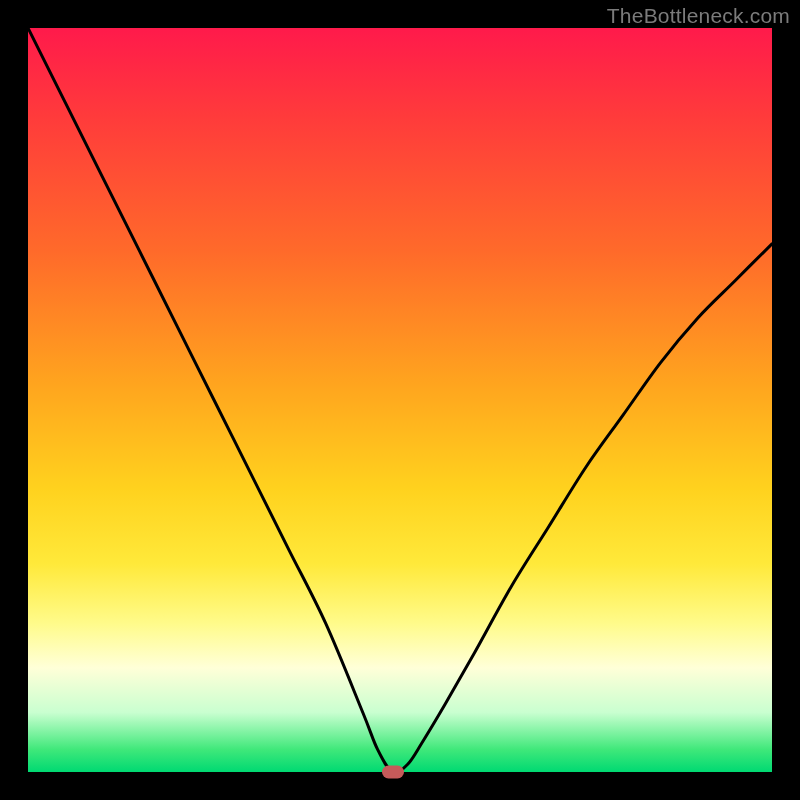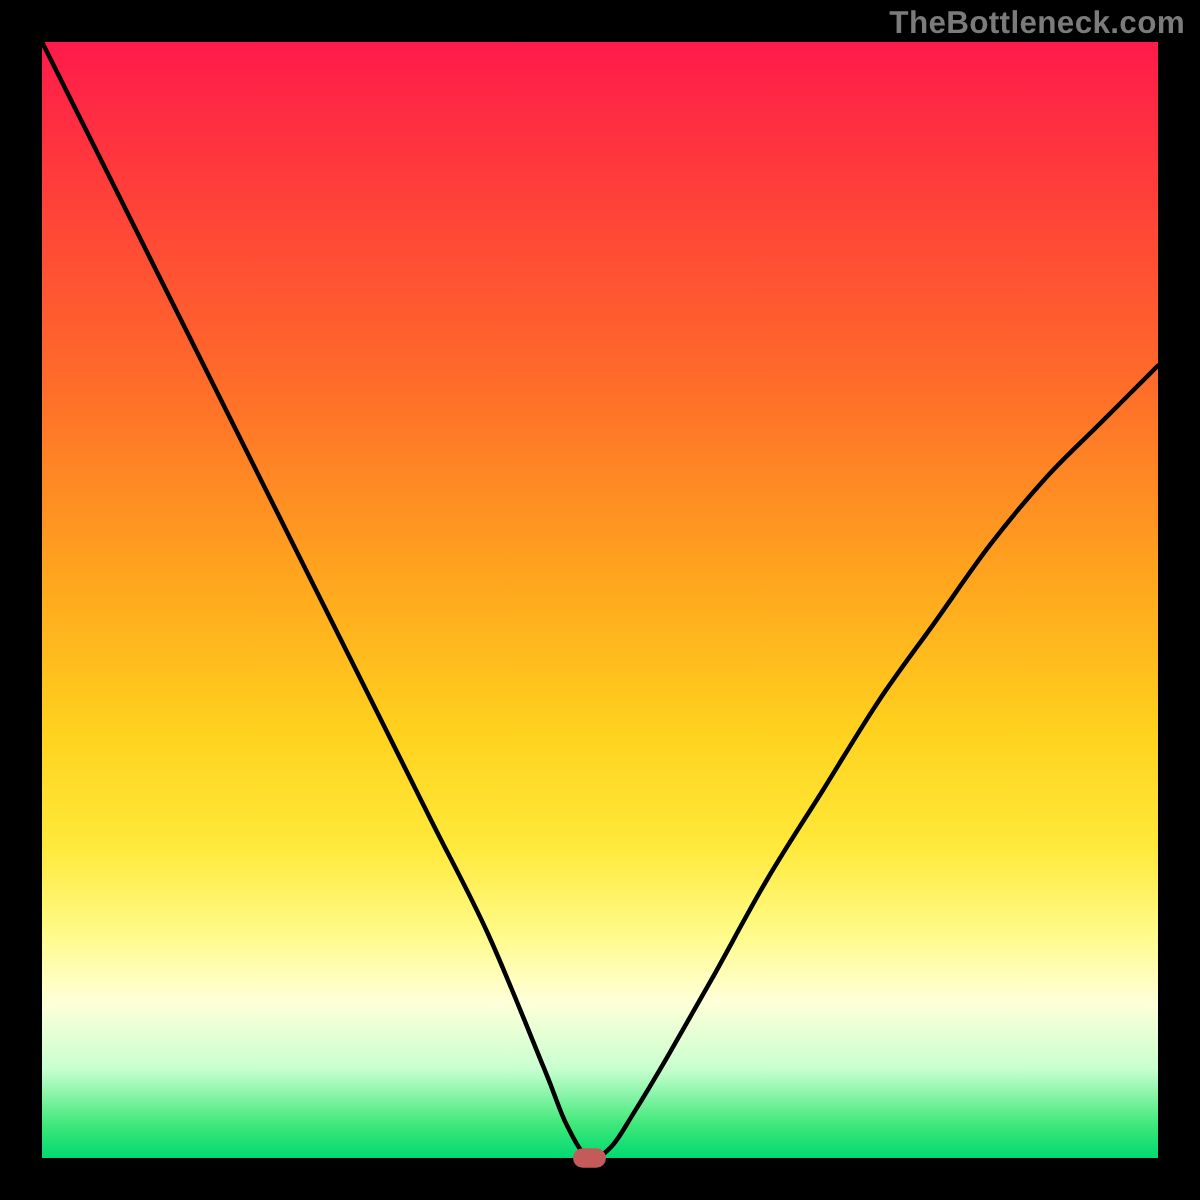--- a/index.html
+++ b/index.html
@@ -28,21 +28,21 @@
       #c9ffd0 92%,
       #3fe87a 97%,
       #00d972 100%);
   }
   .watermark {
     position: absolute;
     top: 4px;
     right: 10px;
     font-family: Arial, Helvetica, sans-serif;
     font-size: 21px;
-    font-weight: 700;
+    font-weight: 400;
     color: #7b7b7b;
     letter-spacing: 0.2px;
   }
   svg.curve {
     position: absolute;
     left: 0; top: 0;
     width: 100%;
     height: 100%;
   }
   .marker {

